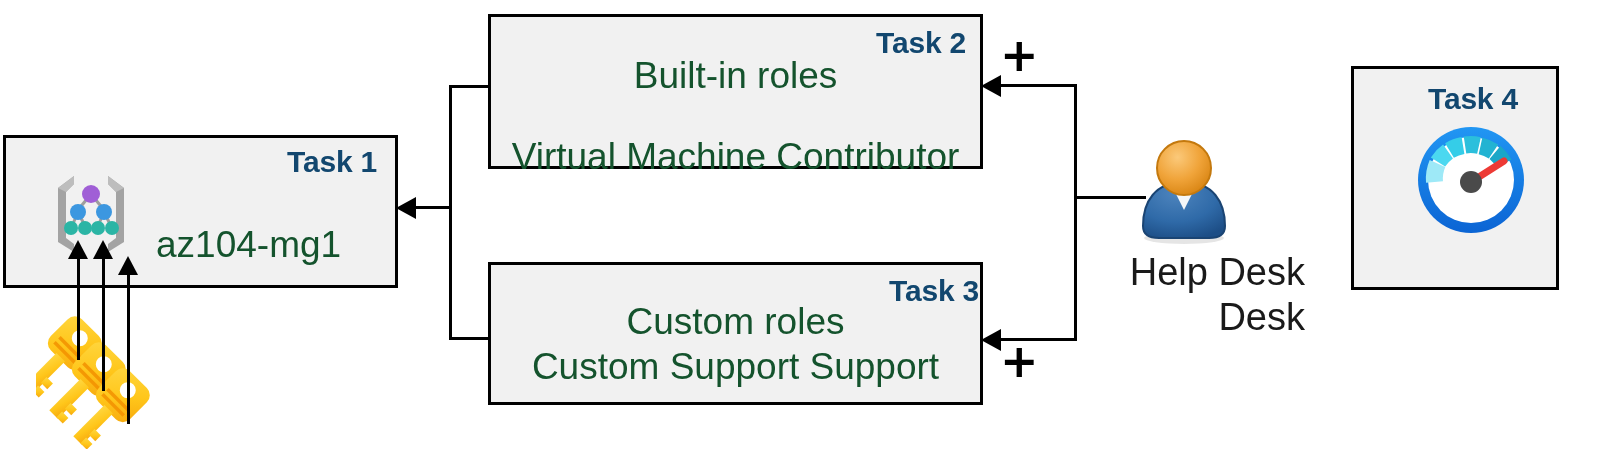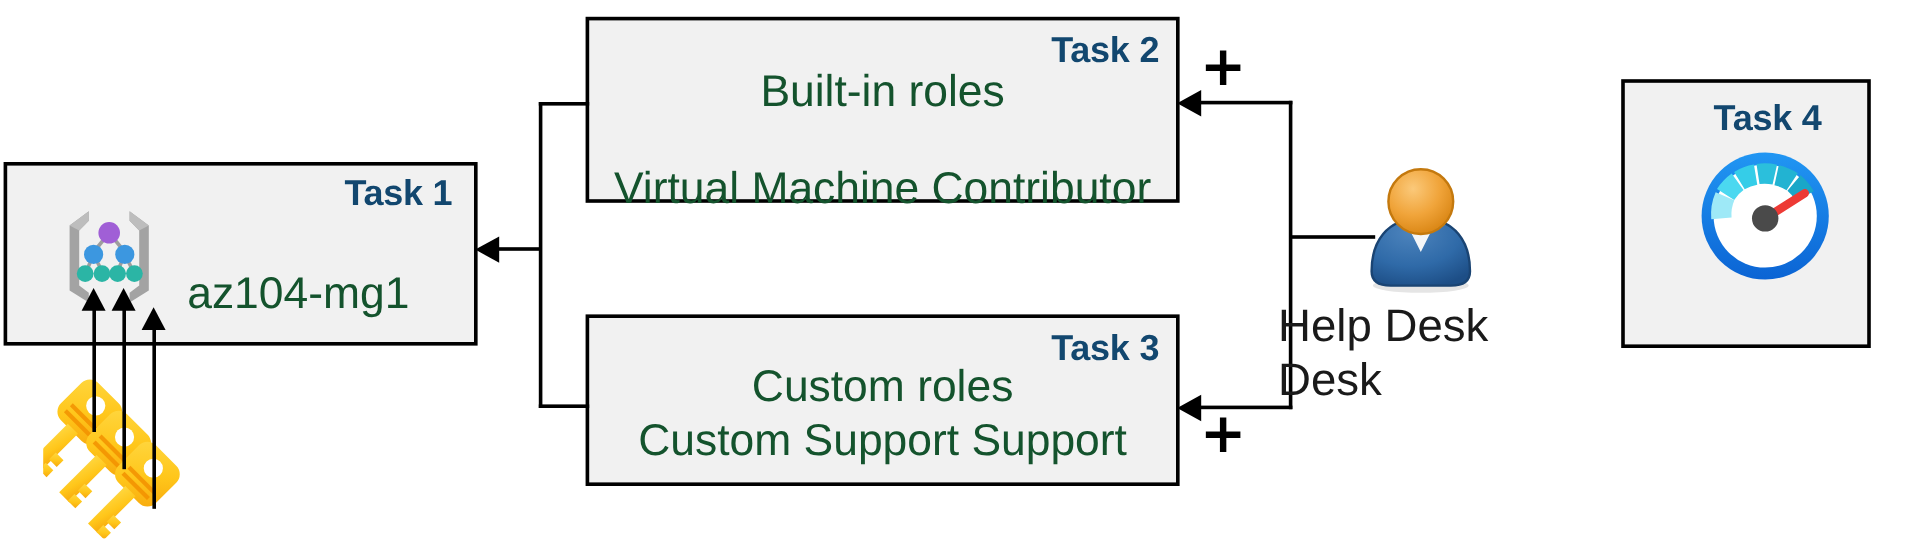--- a/index.html
+++ b/index.html
@@ -80,21 +80,21 @@
   
   .mg-icon { position: absolute; }
 
   
   .key-wrap { position: absolute; }
 
   
   .user-icon { position: absolute; }
   .user-caption {
     position: absolute;
-    text-align: left;
+    text-align: right;
     color: #1A1A1A;
     font-size: 38px;
     line-height: 45px;
     white-space: nowrap;
   }
 
   
   .gauge-icon { position: absolute; }
 </style>
 </head>
@@ -135,21 +135,21 @@
     </svg>
   </div>
 
   <div class="task-box" style="left:488px; top:14px; width:495px; height:155px;">
     <div class="task-label" style="right:14px; top:11px;">Task 2</div>
     <div class="box-text" style="left:0; top:36px; width:489px;">Built-in roles</div>
     <div class="box-text" style="left:0; top:81px; width:489px;margin-top:36px;">Virtual Machine Contributor</div>
   </div>
 
   <div class="task-box" style="left:488px; top:262px; width:495px; height:143px;">
-    <div class="task-label" style="right:14px; top:11px;">Task 3</div>
+    <div class="task-label" style="right:1px; top:11px;">Task 3</div>
     <div class="box-text" style="left:0; top:34px; width:489px;">Custom roles</div>
     <div class="box-text" style="left:0; top:79px; width:489px;">Custom Support Support</div>
   </div>
 
   <div class="task-box" style="left:1351px; top:66px; width:208px; height:224px;">
     <div class="task-label" style="left:0; top:15px; width:238px; text-align:center;">Task 4</div>
   </div>
 
   <div class="gauge-icon" style="left:1411px; top:120px; width:120px; height:120px;">
     <svg width="120" height="120" viewBox="0 0 120 120">

